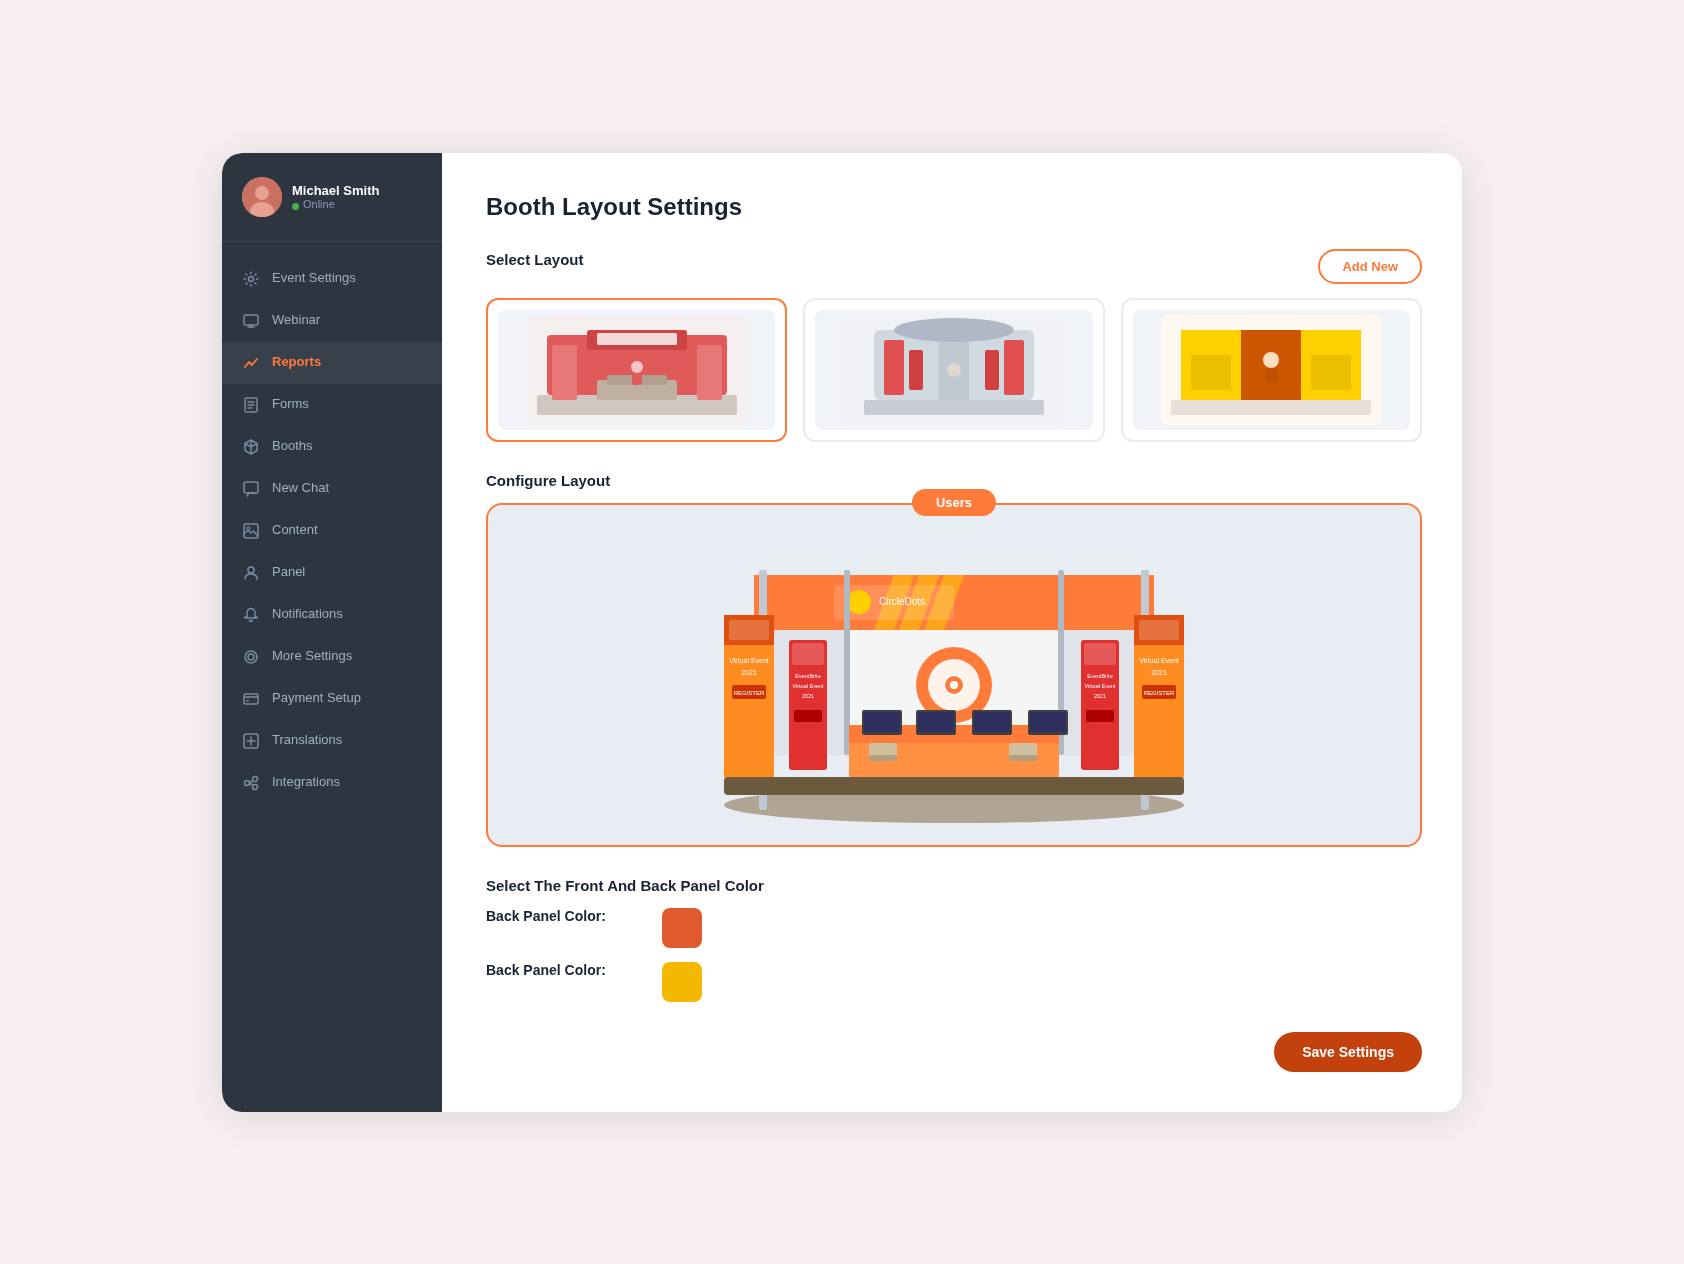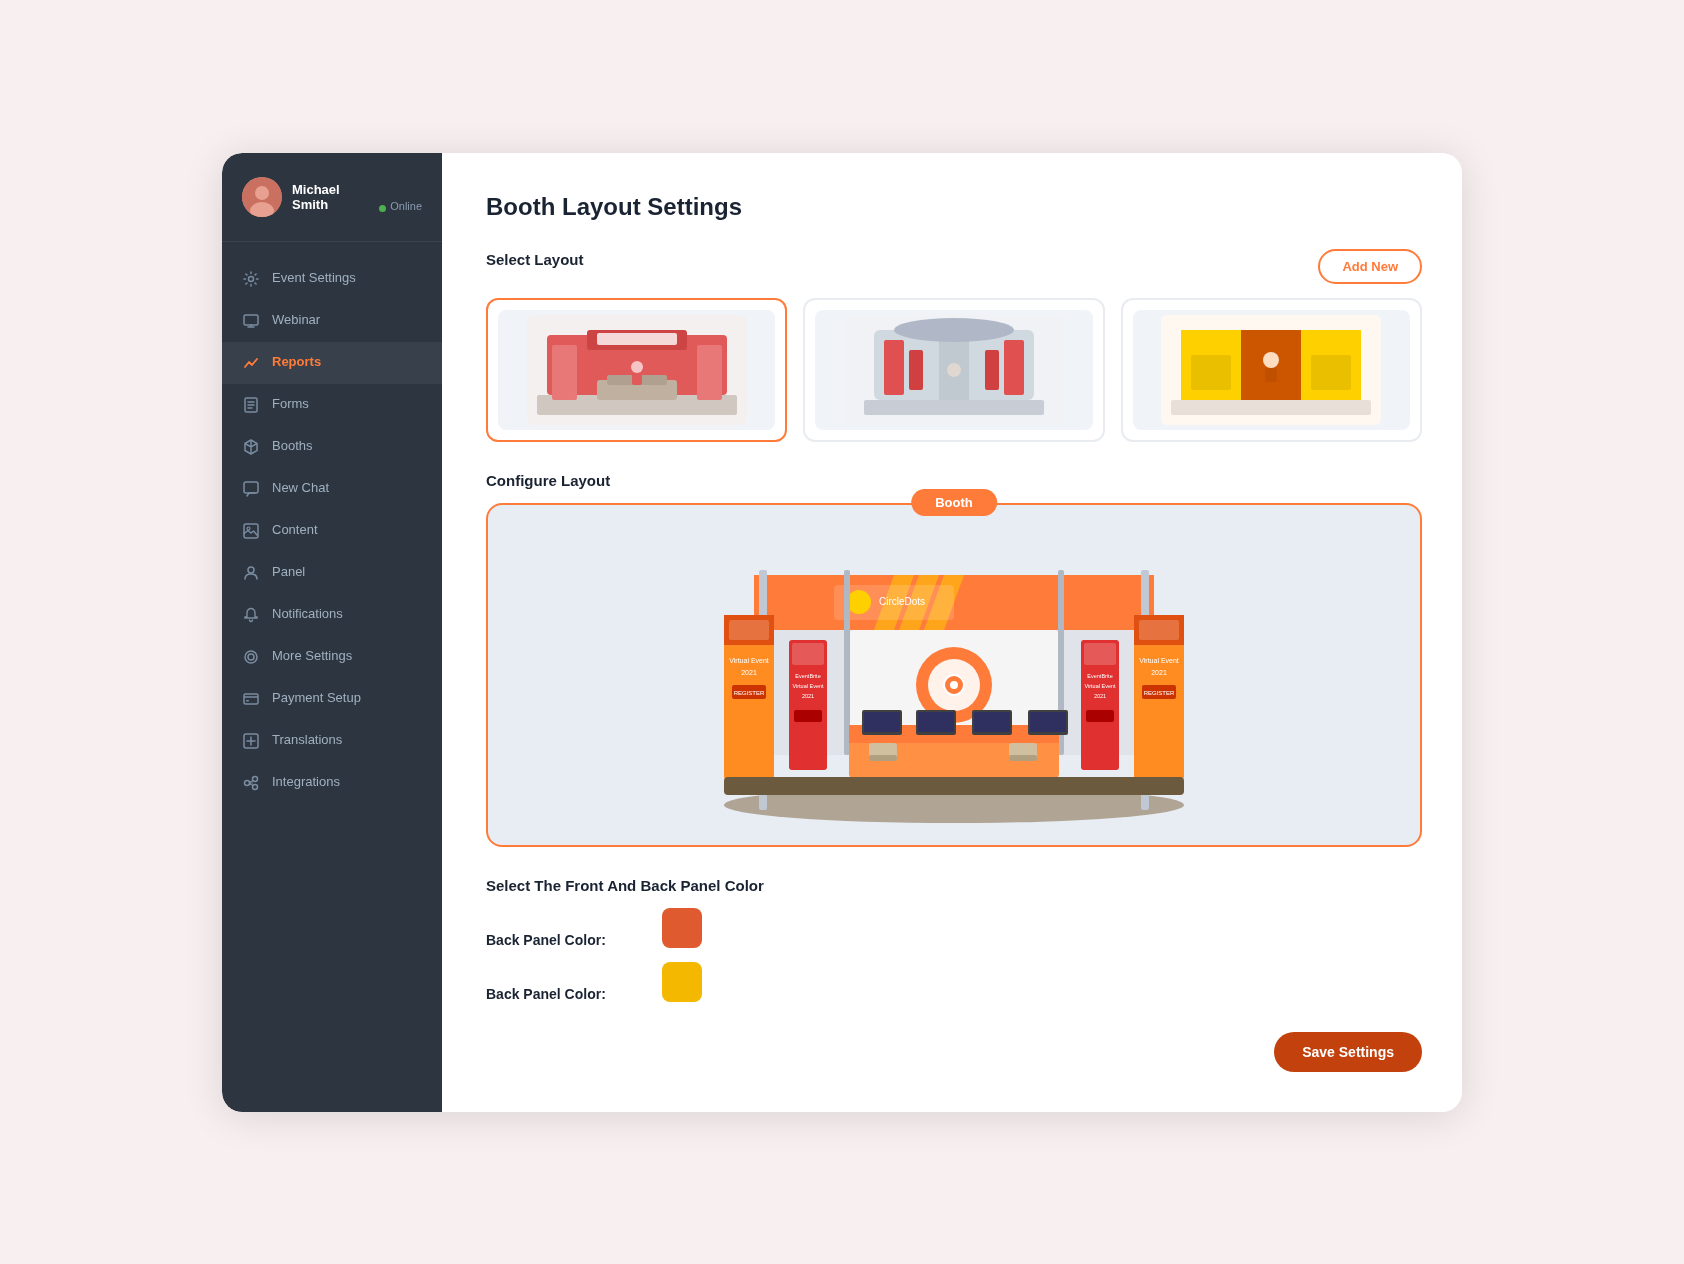--- a/index.html
+++ b/index.html
@@ -52,21 +52,21 @@
       display: flex;
       align-items: center;
       justify-content: center;
       overflow: hidden;
       position: relative;
       flex-shrink: 0;
     }
 
     .user-info {
       display: flex;
-      flex-direction: row;
+      flex-direction: column;
     }
     .user-name {
       color: #fff;
       font-size: 13px;
       font-weight: 600;
     }
     .user-status {
       display: flex;
       align-items: flex-end;
       gap: 4px;
@@ -219,21 +219,21 @@
       border-radius: 20px;
     }
 
     
     .color-section {
       margin-bottom: 30px;
     }
 
     .color-row {
       display: flex;
-      align-items: flex-end;
+      align-items: flex-start;
       gap: 16px;
       margin-bottom: 14px;
     }
     .color-label {
       font-size: 14px;
       font-weight: 600;
       color: #1a2332;
       min-width: 160px;
     }
     .color-swatch {
@@ -506,21 +506,21 @@
             <rect x="10" y="85" width="200" height="15" fill="#e8e0d8" rx="2"></rect>
           </svg>
         </div>
       </div>
     </div>
 
     <div class="configure-layout">
       <h2 class="section-title">Configure Layout</h2>
 
       <div class="booth-preview-container">
-        <div class="booth-label-badge">Booth</div>
+        <div class="booth-label-badge">Users</div>
 
         <svg class="booth-svg" viewBox="0 0 520 300" xmlns="http://www.w3.org/2000/svg">
 
           <ellipse cx="260" cy="280" rx="230" ry="18" fill="#8B7355" opacity="0.6"></ellipse>
 
           <rect x="60" y="50" width="400" height="180" fill="#e0e4ea" rx="8"></rect>
 
           <rect x="60" y="50" width="400" height="55" fill="#ff7b3a" rx="8 8 0 0"></rect>
 
           <g opacity="0.5">

